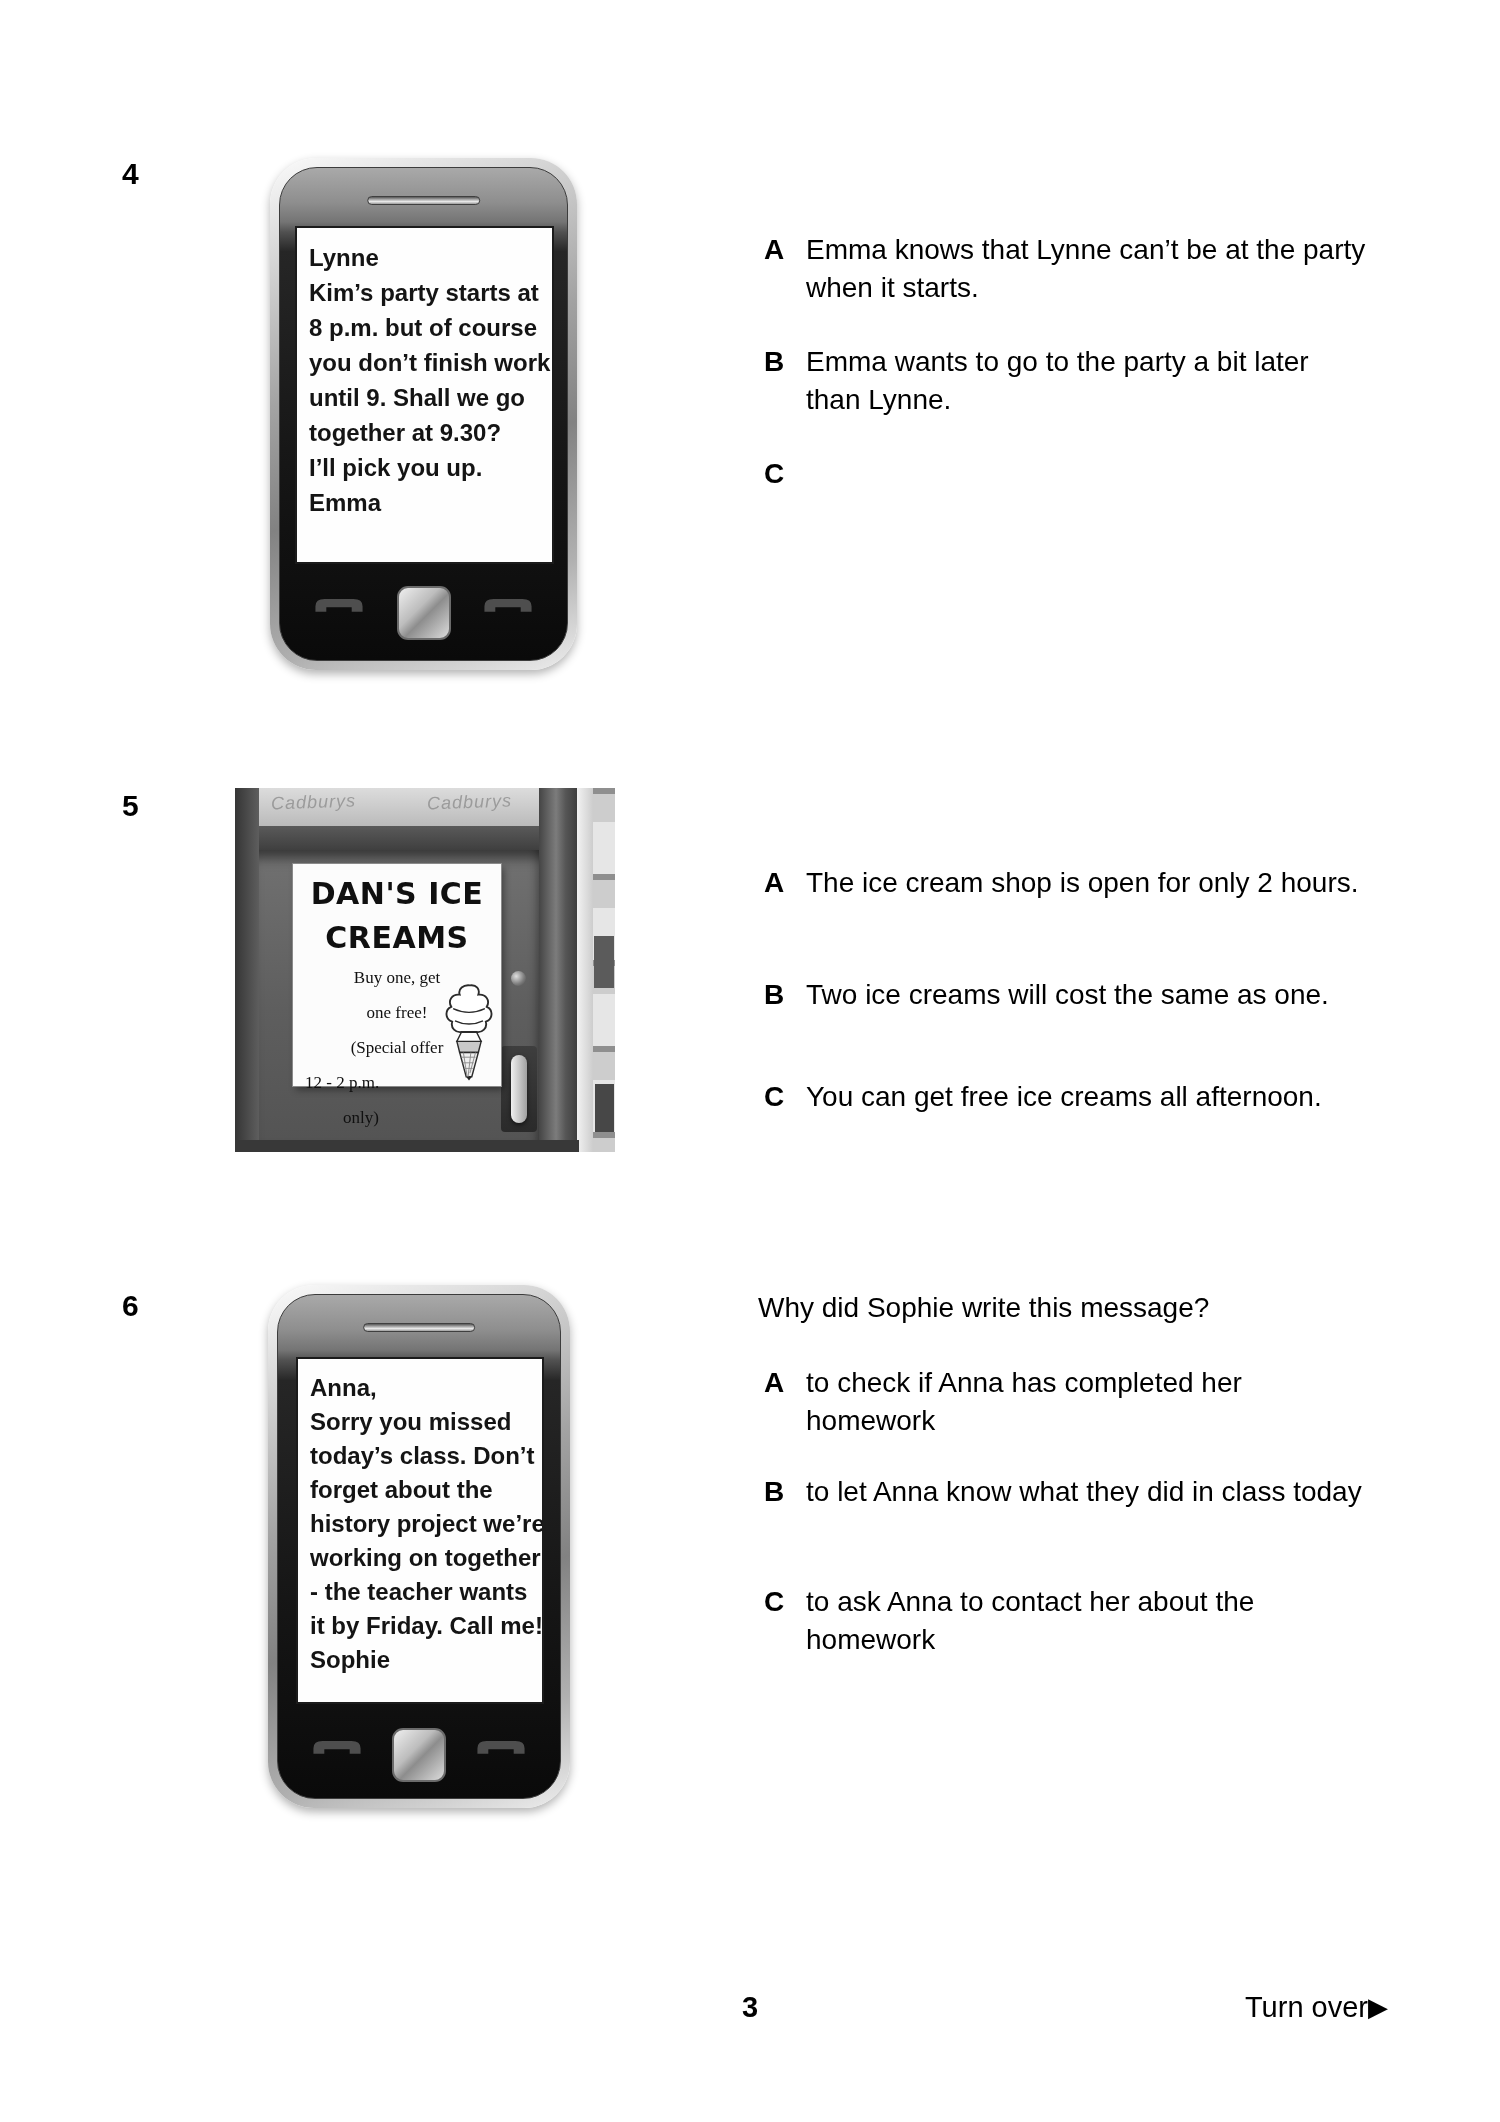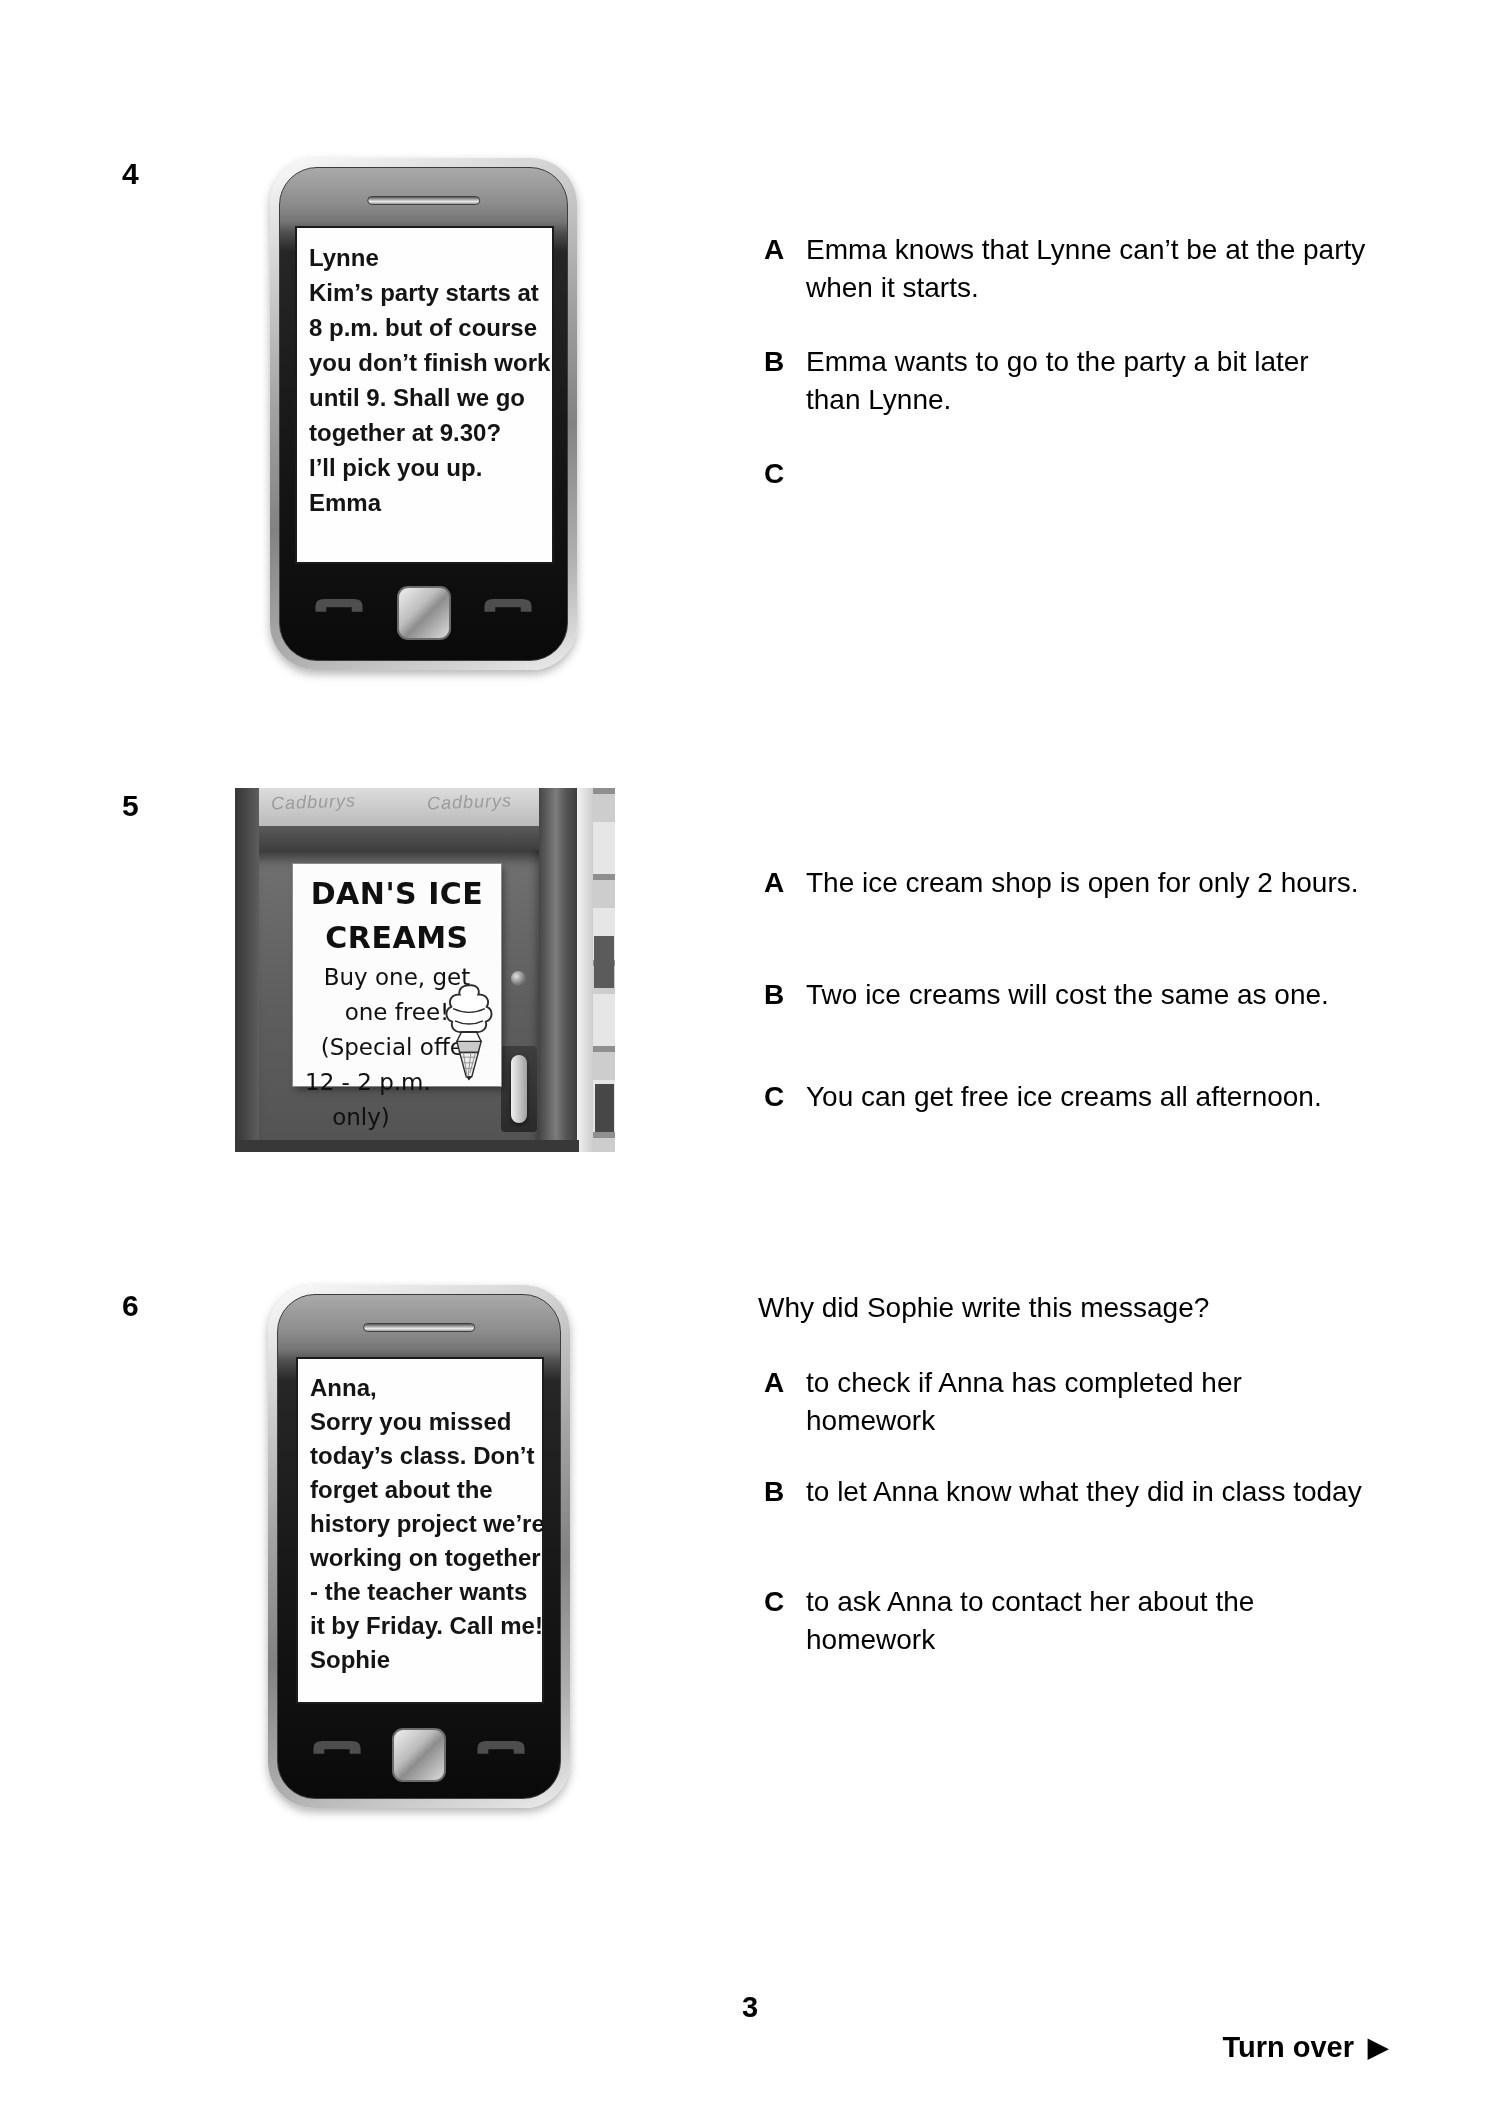--- a/index.html
+++ b/index.html
@@ -9,22 +9,22 @@
   
   .qnum{position:absolute;left:122px;font-size:30px;font-weight:bold;}
   .opt-row{position:absolute;left:764px;display:flex;width:660px;}
   .opt-letter{flex:none;width:42px;font-size:28px;font-weight:bold;line-height:38px;}
   .opt-text{font-size:28px;line-height:38px;white-space:pre-line;}
   .q-prompt{position:absolute;left:758px;font-size:28px;line-height:38px;}
 
   
   .page-num{position:absolute;top:1991px;left:0;width:1500px;text-align:center;
             font-size:29px;font-weight:bold;}
-  .turn-over{position:absolute;top:1991px;right:112px;font-size:29px;font-weight:bold;
-             display:flex;align-items:center;gap:14px;margin-top:40px;}
+  .turn-over{position:absolute;top:1991px;right:112px;font-size:29px;font-weight:normal;
+             display:flex;align-items:center;gap:0;}
   .turn-over .tri{font-size:26px;line-height:29px;}
 
   
   .phone{position:absolute;border-radius:46px;
          background:linear-gradient(160deg,#fbfbfb 0%,#d9d9d9 15%,#a3a3a3 40%,#828282 60%,#b0b0b0 82%,#ededed 100%);
          box-shadow:0 4px 10px rgba(0,0,0,.30);}
   .phone-inner{position:absolute;inset:9px;border-radius:38px;overflow:hidden;border:1px solid #3c3c3c;
          background:linear-gradient(180deg,#a9a9a9 0%,#8e8e8e 7%,#747474 11%,#515151 13%,#262626 17%,#161616 60%,#0a0a0a 100%);}
   .phone-speaker{position:absolute;top:38px;left:50%;transform:translateX(-50%);
          width:37%;height:9px;border-radius:5px;box-sizing:border-box;border:1px solid #3f3f3f;
@@ -78,21 +78,21 @@
   .ph-handle{position:absolute;left:10px;top:9px;width:16px;height:68px;border-radius:8px;
             background:linear-gradient(90deg,#f0f0f0,#a0a0a0);box-shadow:0 2px 4px rgba(0,0,0,.55);}
   .ph-botbar{position:absolute;left:0;top:352px;width:344px;height:12px;background:#383838;}
 
   
   .sign{position:absolute;left:58px;top:76px;width:208px;height:222px;background:#fcfcfc;
         box-shadow:0 0 0 1px #8a8a8a, 3px 4px 7px rgba(0,0,0,.40);
         font-family:"DejaVu Sans",sans-serif;color:#101010;text-align:center;padding-top:8px;box-sizing:border-box;}
   .sg{white-space:nowrap;}
   .sg.t1{font-size:30px;line-height:44px;font-weight:600;letter-spacing:.5px;}
-  .sg.b{font-size:23px;line-height:35px;}
+  .sg.b{font-size:17px;line-height:35px;font-family:Liberation Serif, serif;}
   .sg.left{text-align:left;padding-left:12px;}
   .sg.only{padding-right:72px;}
   .ice-cream{position:absolute;right:4px;bottom:5px;width:56px;height:98px;}
 </style>
 </head>
 <body>
 
 <div class="page">
 
   <div class="qnum" style="top:157px">4</div>

